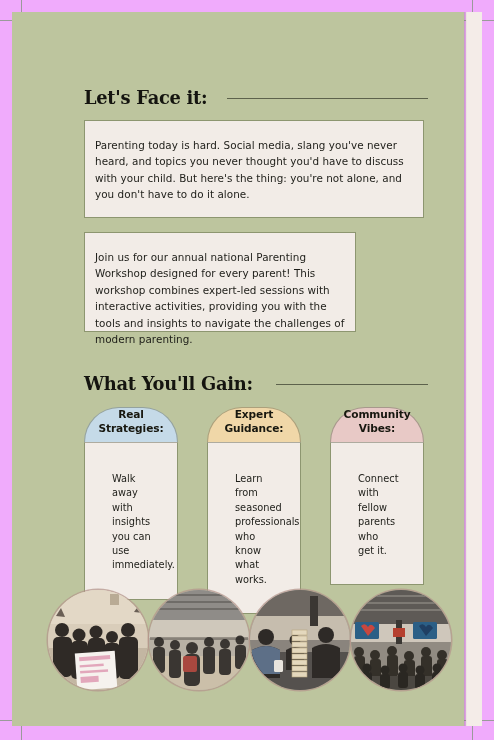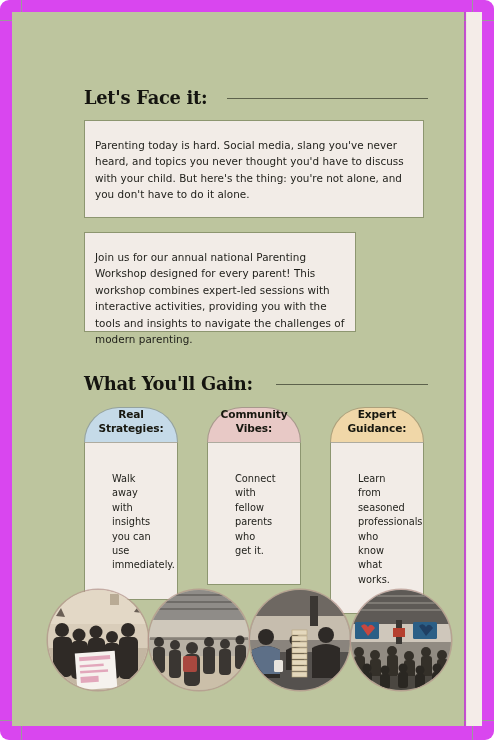--- a/index.html
+++ b/index.html
@@ -13,22 +13,21 @@
     height: 740px;
     overflow: hidden;
     font-family: "DejaVu Sans", "Liberation Sans", sans-serif;
     position: relative;
   }
 
   
   #page-root {
     position: absolute;
     inset: 0;
-    background: #d946ef;
-    border-radius: 9px;
+    background: #f0abfc;
   }
 
   .crop-mark {
     position: absolute;
     background: #9a9a9a;
   }
   .crop-v { width: 1px; }
   .crop-h { height: 1px; }
 
   
@@ -214,34 +213,34 @@
       <div class="card">
         <div class="card-arch" style="background:#c5dae8;">
           <div class="card-title">Real Strategies:</div>
         </div>
         <div class="card-body">
           <p>Walk away with insights you can use immediately.</p>
         </div>
       </div>
 
       <div class="card">
+        <div class="card-arch" style="background:#f0d7a8;">
+          <div class="card-title">Expert Guidance:</div>
+        </div>
+        <div class="card-body">
+          <p>Learn from seasoned professionals who know what works.</p>
+        </div>
+      </div>
+
+      <div class="card">
         <div class="card-arch" style="background:#e8c9c6;">
           <div class="card-title">Community Vibes:</div>
         </div>
         <div class="card-body">
           <p>Connect with fellow parents who get it.</p>
-        </div>
-      </div>
-
-      <div class="card">
-        <div class="card-arch" style="background:#f0d7a8;">
-          <div class="card-title">Expert Guidance:</div>
-        </div>
-        <div class="card-body">
-          <p>Learn from seasoned professionals who know what works.</p>
         </div>
       </div>
 
     </div>
 
     <div class="photos">
 
       <div class="photo" style="left:0;">
         <svg width="100" height="100" viewBox="0 0 100 100" aria-hidden="true">
           <rect width="100" height="100" fill="#d9cdba"></rect>

